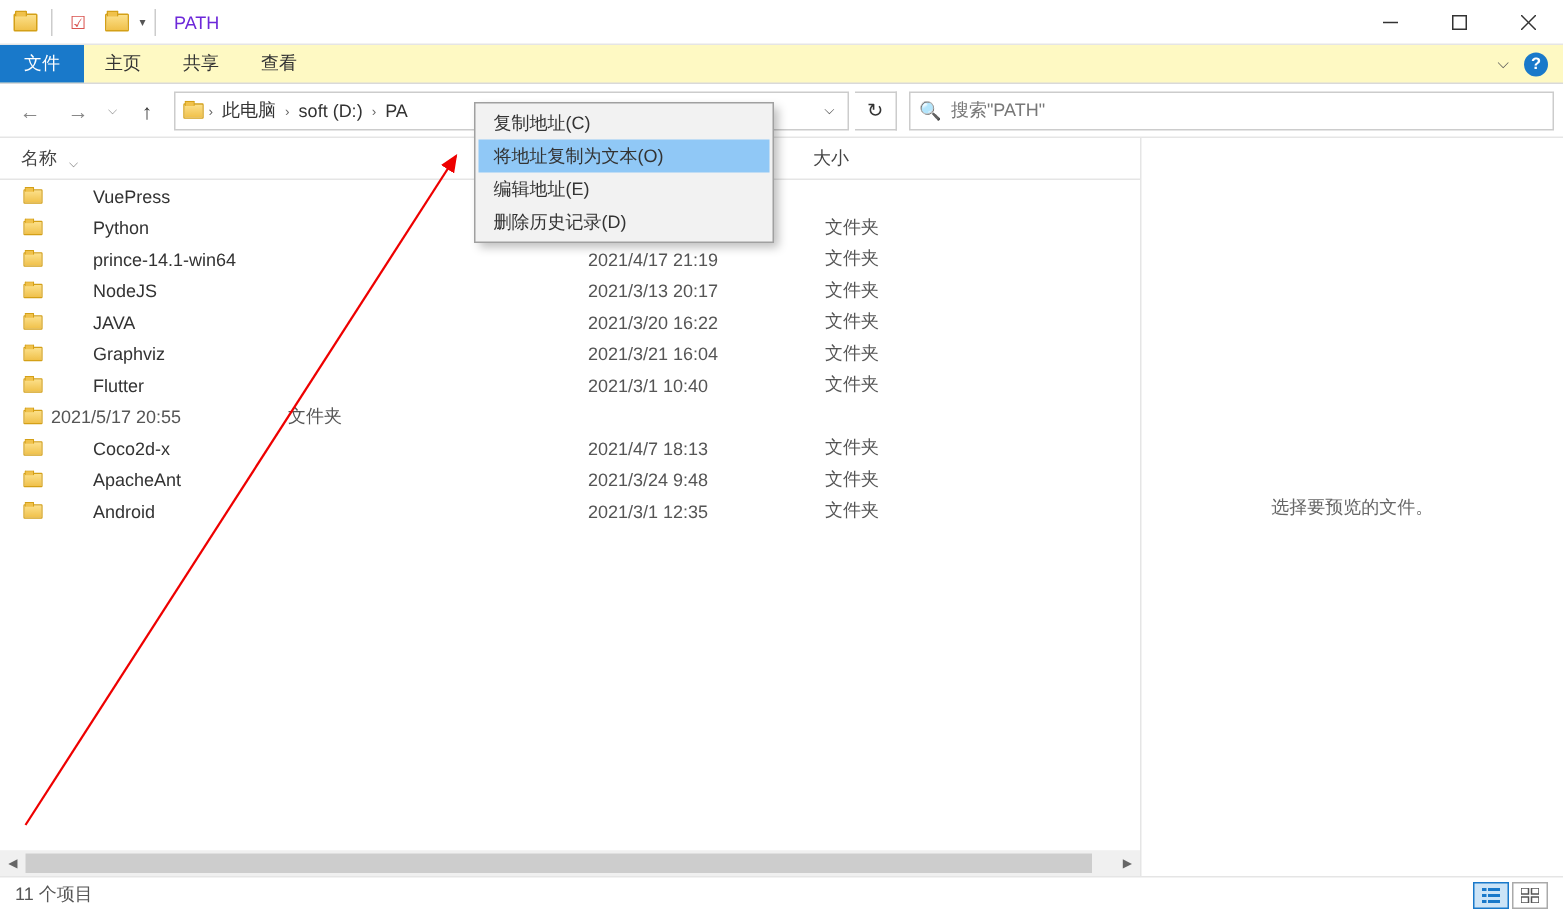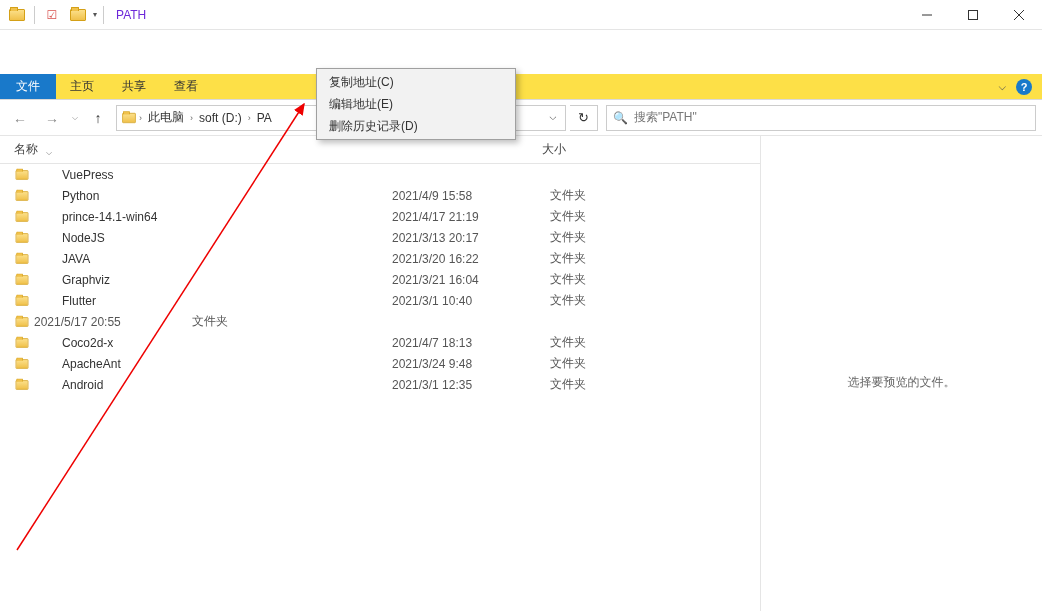--- a/index.html
+++ b/index.html
@@ -10,21 +10,21 @@
     .qat-icon { width: 22px; height: 22px; display: flex; align-items: center; justify-content: center; }
     .folder-glyph { display: inline-block; width: 16px; height: 12px; background: linear-gradient(#fce08a, #f0c14b); border: 1px solid #d4a017; border-radius: 1px; position: relative; }
     .folder-glyph::before { content: ""; position: absolute; top: -3px; left: 0; width: 6px; height: 3px; background: #f0c14b; border: 1px solid #d4a017; border-bottom: none; border-radius: 1px 1px 0 0; }
     .check-glyph { color: #d9534f; font-size: 12px; }
     .divider-v { width: 1px; height: 18px; background: #ccc; margin: 0 2px; }
     .qat-caret { font-size: 8px; color: #555; }
     .titlebar-title { padding-left: 4px; color: #6d28d9; }
     .window-controls { margin-left: auto; display: flex; }
     .win-btn { width: 46px; height: 30px; display: flex; align-items: center; justify-content: center; color: #333; font-size: 10px; }
 
-    .ribbon-tabs { height: 26px; display: flex; align-items: stretch; border-bottom: 1px solid #d9d9d9; background: #fde047; margin-top: 44px; }
+    .ribbon-tabs { height: 26px; display: flex; align-items: stretch; border-bottom: 1px solid #d9d9d9; background: #fef9c3; }
     .file-tab { background: #1979ca; color: #fff; padding: 0 16px; display: flex; align-items: center; font-size: 12px; }
     .ribbon-tab { padding: 0 14px; display: flex; align-items: center; color: #333; cursor: default; }
     .ribbon-right { margin-left: auto; display: flex; align-items: center; gap: 10px; padding-right: 10px; }
     .ribbon-caret { color: #555; font-size: 10px; }
     .help-circle { width: 16px; height: 16px; border-radius: 50%; background: #1979ca; color: #fff; display: flex; align-items: center; justify-content: center; font-size: 11px; font-weight: bold; }
 
     .navbar { height: 36px; display: flex; align-items: center; padding: 2px 6px; gap: 4px; border-bottom: 1px solid #e5e5e5; }
     .nav-btn { width: 28px; height: 28px; display: flex; align-items: center; justify-content: center; color: #888; font-size: 14px; }
     .nav-btn.enabled { color: #333; }
     .nav-caret { font-size: 8px; color: #888; padding: 0 2px; }
@@ -280,20 +280,21 @@
           <rect x="7" y="0" width="5" height="4" fill="none" stroke="#555"></rect>
           <rect x="0" y="6" width="5" height="4" fill="none" stroke="#555"></rect>
           <rect x="7" y="6" width="5" height="4" fill="none" stroke="#555"></rect>
         </svg>
     </div>
   </div>
 </div>
 
 <div class="context-menu" id="context-menu">
     <div class="ctx-item">复制地址(C)</div>
+    <div class="ctx-item highlighted">将地址复制为文本(O)</div>
     <div class="ctx-item">编辑地址(E)</div>
     <div class="ctx-item">删除历史记录(D)</div>
   </div>
 
 <svg class="arrow-svg">
   <defs>
     <marker id="arrowhead" markerWidth="8" markerHeight="7" refX="7" refY="3.5" orient="auto">
       <polygon points="0 0, 8 3.5, 0 7" fill="#e00"></polygon>
     </marker>
   </defs>

